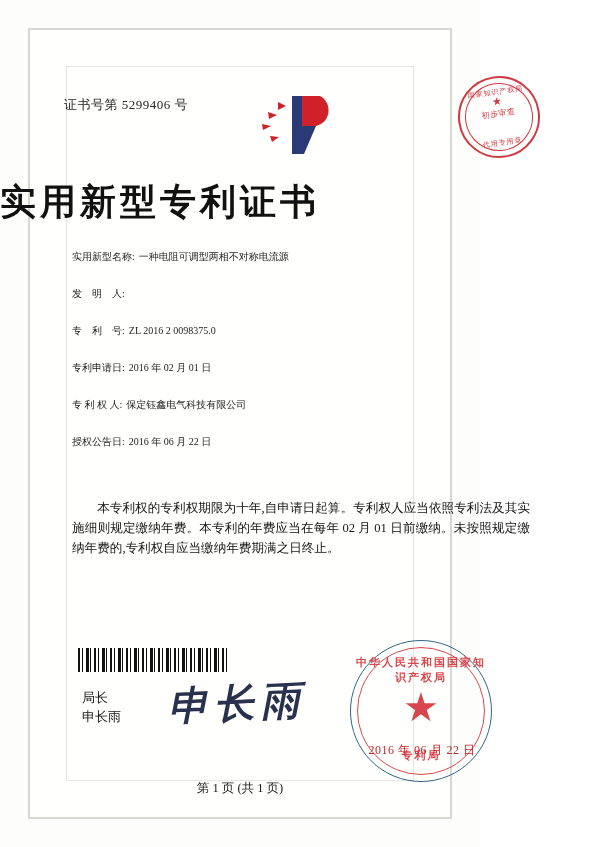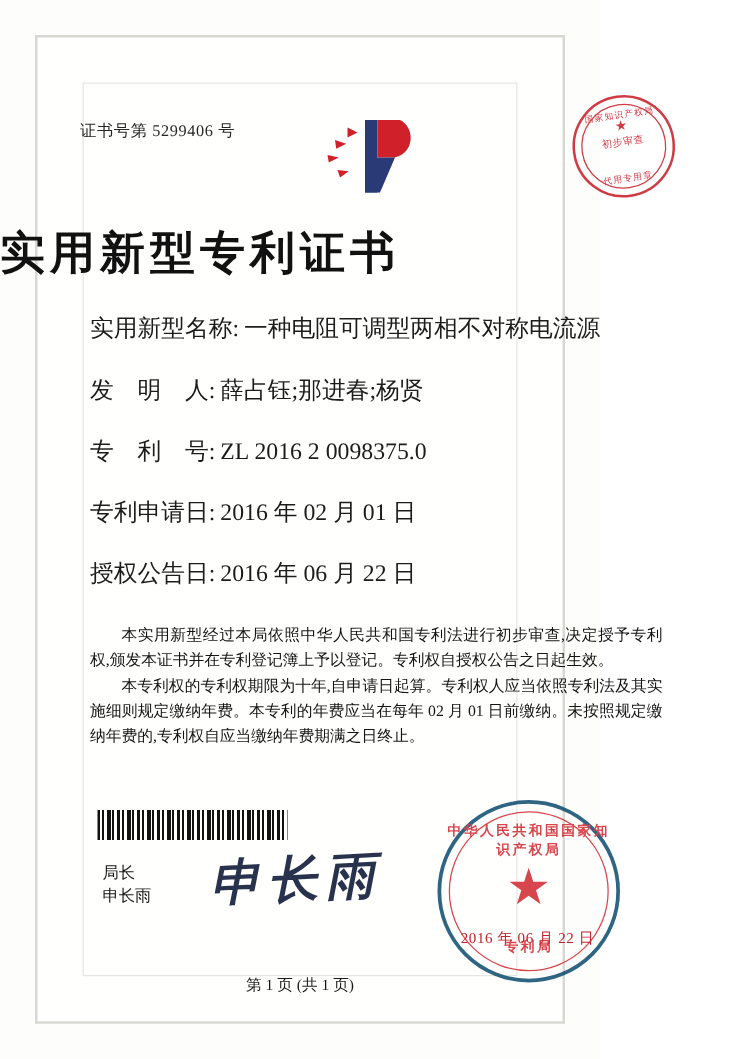--- a/index.html
+++ b/index.html
@@ -132,21 +132,21 @@
   .fields {
     position: absolute;
     left: 72px;
     top: 250px;
     width: 460px;
   }
   .field-row {
     display: flex;
     align-items: baseline;
     margin-bottom: 23px;
-    font-size: 19px;
+    font-size: 10px;
     color: #1c1c1c;
   }
   .field-label {
     white-space: nowrap;
     margin-right: 4px;
   }
   .field-value {
     white-space: nowrap;
   }
 
@@ -205,21 +205,21 @@
   }
 
   
   .seal-main {
     position: absolute;
     left: 350px;
     top: 640px;
     width: 140px;
     height: 140px;
     border-radius: 50%;
-    border: 3px solid #0c4a6e;
+    border: 1px solid #0c4a6e;
     color: #d2262f;
     opacity: 0.85;
   }
   .seal-main .ring2 {
     position: absolute;
     left: 6px; top: 6px; right: 6px; bottom: 6px;
     border: 1px solid #d2262f;
     border-radius: 50%;
   }
   .seal-main .bigstar {
@@ -303,38 +303,40 @@
 
   <div class="title">实用新型专利证书</div>
 
   <div class="fields">
     <div class="field-row">
       <span class="field-label">实用新型名称:</span>
       <span class="field-value">一种电阻可调型两相不对称电流源</span>
     </div>
     <div class="field-row">
       <span class="field-label">发　明　人:</span>
-      <span class="field-value">薛占钰;那进春;杨贤</span>
     </div>
     <div class="field-row">
       <span class="field-label">专　利　号:</span>
       <span class="field-value">ZL 2016 2 0098375.0</span>
     </div>
     <div class="field-row">
       <span class="field-label">专利申请日:</span>
       <span class="field-value">2016 年 02 月 01 日</span>
     </div>
     <div class="field-row">
+      <span class="field-label">专 利 权 人:</span>
+      <span class="field-value">保定钰鑫电气科技有限公司</span>
+    </div>
+    <div class="field-row">
       <span class="field-label">授权公告日:</span>
       <span class="field-value">2016 年 06 月 22 日</span>
     </div>
   </div>
 
   <div class="body-text">
-    <p>本实用新型经过本局依照中华人民共和国专利法进行初步审查,决定授予专利权,颁发本证书并在专利登记簿上予以登记。专利权自授权公告之日起生效。</p>
     <p>本专利权的专利权期限为十年,自申请日起算。专利权人应当依照专利法及其实施细则规定缴纳年费。本专利的年费应当在每年 02 月 01 日前缴纳。未按照规定缴纳年费的,专利权自应当缴纳年费期满之日终止。</p>
   </div>
 
   <div class="barcode"></div>
 
   <div class="sig-block">
     <div>局长</div>
     <div>申长雨</div>
   </div>
   <div class="sig-hand">申长雨</div>

